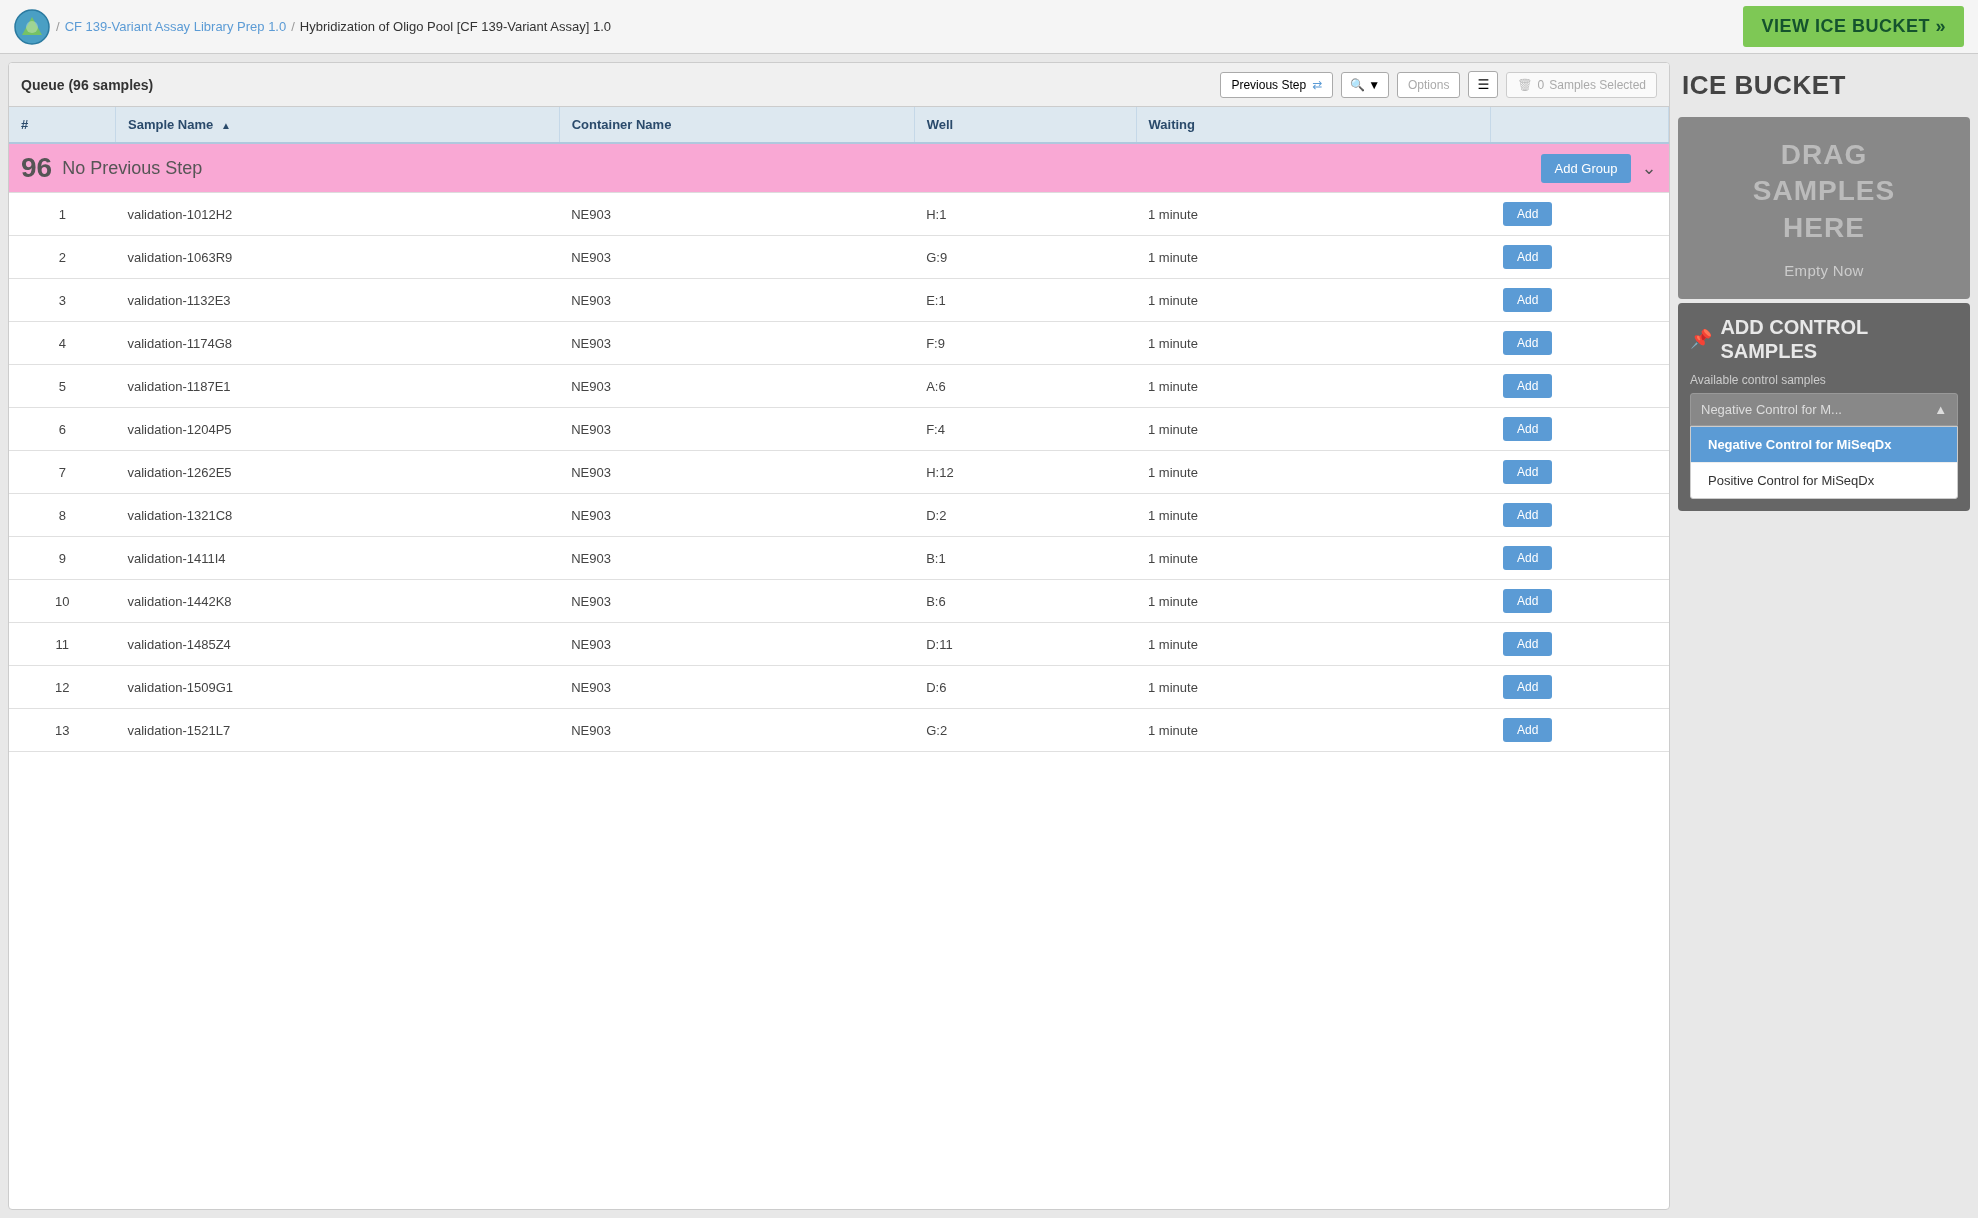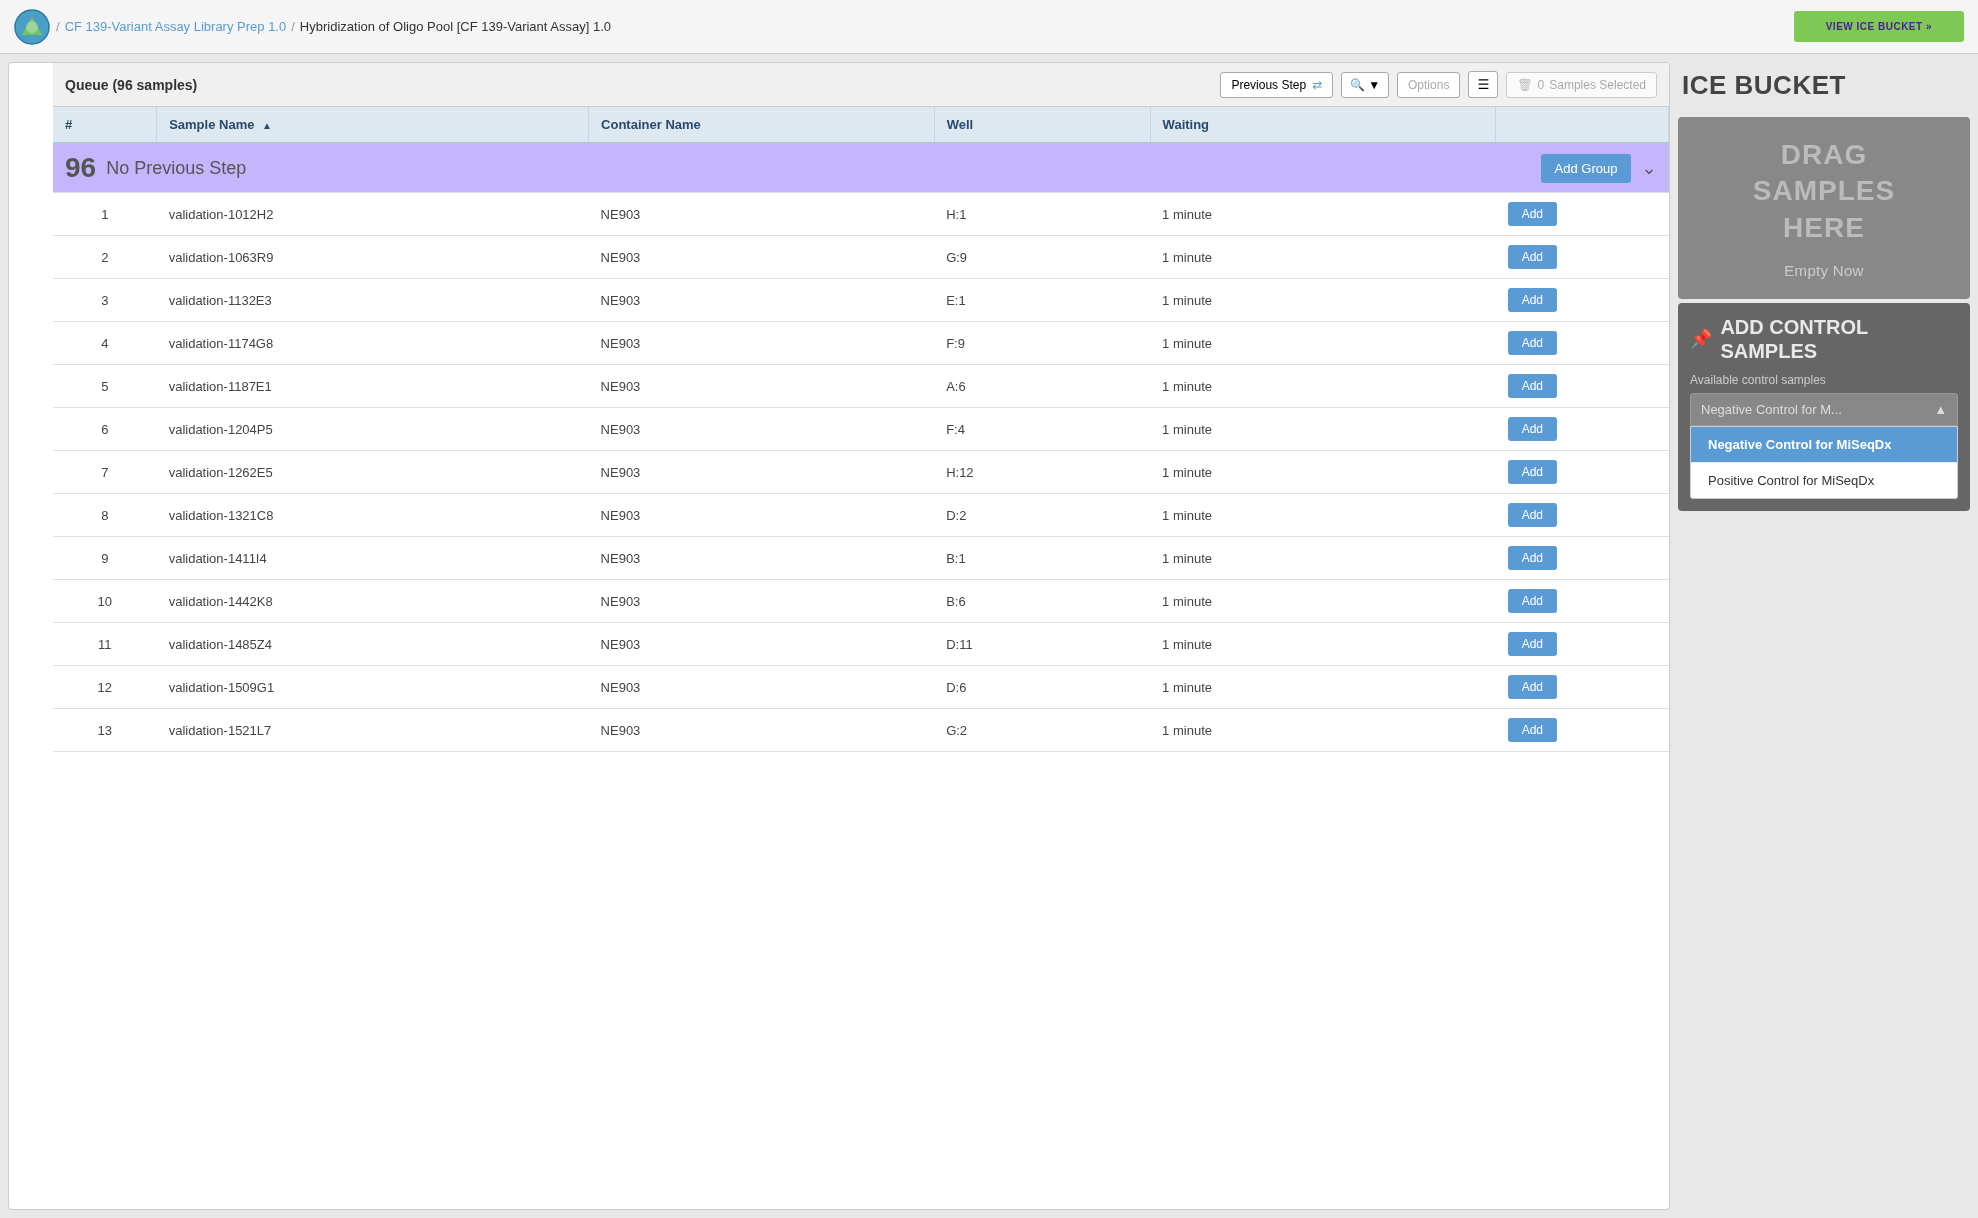--- a/index.html
+++ b/index.html
@@ -41,24 +41,24 @@
       text-decoration: none;
     }
     .breadcrumb-sep {
       color: #999;
     }
     .breadcrumb-current {
       color: #333;
     }
     .view-ice-btn {
       background: #7ec855;
-      color: #4c1d95;
+      color: #14532d;
       border: none;
-      padding: 10px 32px;
-      font-size: 10px;
+      padding: 10px 18px;
+      font-size: 18px;
       font-weight: bold;
       cursor: pointer;
       border-radius: 3px;
       letter-spacing: 0.5px;
     }
 
     
     .main-layout {
       display: flex;
       height: calc(100vh - 54px);
@@ -68,21 +68,20 @@
     
     .left-panel {
       flex: 1;
       background: #fff;
       border: 1px solid #ccc;
       margin: 8px;
       border-radius: 4px;
       display: flex;
       flex-direction: column;
       overflow: hidden;
-      padding-left: 44px;
     }
 
     
     .queue-bar {
       display: flex;
       align-items: center;
       gap: 8px;
       padding: 8px 12px;
       background: #f0f0f0;
       border-bottom: 1px solid #ccc;
@@ -175,21 +174,21 @@
     thead th.col-action { width: 80px; }
 
     .sort-arrow {
       display: inline-block;
       margin-left: 4px;
       font-size: 10px;
     }
 
     
     .group-row td {
-      background: #c4b5fd;
+      background: #f9a8d4;
       border-bottom: 1px solid #ddd;
       padding: 8px 12px;
     }
     .group-row-inner {
       display: flex;
       align-items: center;
       gap: 10px;
     }
     .group-count {
       font-size: 28px;

